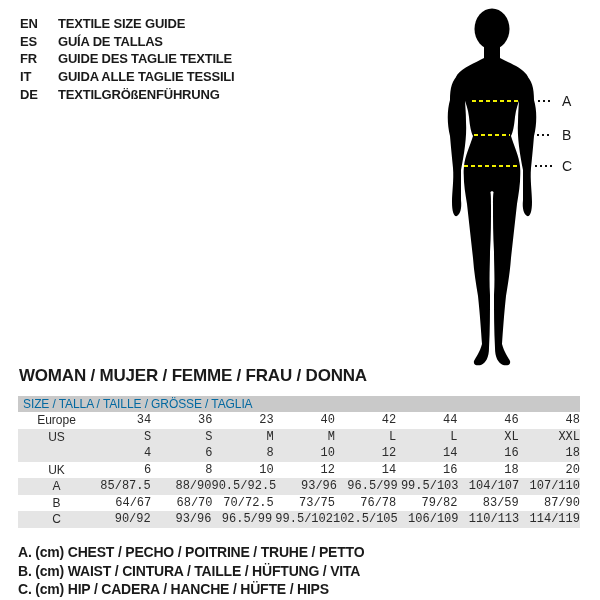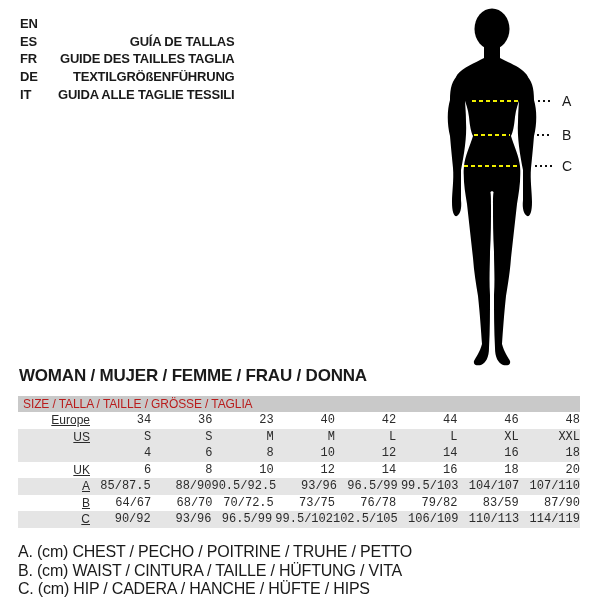--- a/index.html
+++ b/index.html
@@ -2,64 +2,65 @@
 <html><head>
 <meta charset="utf-8">
 <style>
   html,body{margin:0;padding:0;background:#fff;}
   .canvas{
     position:relative;width:600px;height:600px;background:#ffffff;overflow:hidden;
     font-family:"Liberation Sans","DejaVu Sans",sans-serif;color:#1a1a1a;
   }
   
   .lang-block{position:absolute;left:20px;top:15px;}
-  .lang-row{display:flex;height:17.6px;align-items:center;justify-content:space-between;}
+  .lang-row{display:flex;height:17.6px;align-items:center;}
   .lang-code{width:38px;font-weight:bold;font-size:13px;letter-spacing:-0.2px;}
   .lang-label{font-weight:bold;font-size:13px;letter-spacing:-0.2px;white-space:nowrap;}
   
   .figure-wrap{position:absolute;left:435px;top:0;width:165px;height:372px;}
   
   .gender-line{position:absolute;left:19px;top:366px;font-weight:bold;font-size:17px;letter-spacing:-0.2px;}
   
   .size-table{position:absolute;left:18px;top:396px;width:562px;font-size:12px;color:#2b2b2b;}
-  .thead{height:16px;line-height:16px;background:#c9c9c9;color:#b91c1c;padding-left:5px;letter-spacing:-0.1px;}
+  .thead{height:16px;line-height:16px;background:#c9c9c9;color:#0369a1;padding-left:5px;letter-spacing:-0.1px;}
   .trow{display:grid;grid-template-columns:72px repeat(8,1fr);height:16.5px;align-items:center;}
   .trow.shaded{background:#e5e5e5;}
-  .tlabel{padding-left:5px;text-align:right;text-decoration:underline;}
+  .tlabel{padding-left:5px;text-align:center;}
   .tcells{display:contents;}
   .tcell{text-align:right;font-family:Liberation Mono, monospace;}
   
   .legend-block{position:absolute;left:18px;top:543px;}
-  .legend-line{font-weight:normal;font-size:16px;line-height:18.6px;letter-spacing:-0.2px;white-space:nowrap;}
+  .legend-line{font-weight:bold;font-size:14px;line-height:18.6px;letter-spacing:-0.2px;white-space:nowrap;}
 </style>
 </head>
 <body>
 
 <div class="canvas">
 
   <div class="lang-block">
 
   <div class="lang-row">
         <span class="lang-code">EN</span>
+        <span class="lang-label">TEXTILE SIZE GUIDE</span>
       </div>
       <div class="lang-row">
         <span class="lang-code">ES</span>
         <span class="lang-label">GUÍA DE TALLAS</span>
       </div>
       <div class="lang-row">
         <span class="lang-code">FR</span>
-        <span class="lang-label">GUIDE DES TAILLES TAGLIA</span>
+        <span class="lang-label">GUIDE DES TAGLIE TEXTILE</span>
+      </div>
+      <div class="lang-row">
+        <span class="lang-code">IT</span>
+        <span class="lang-label">GUIDA ALLE TAGLIE TESSILI</span>
       </div>
       <div class="lang-row">
         <span class="lang-code">DE</span>
         <span class="lang-label">TEXTILGRÖßENFÜHRUNG</span>
-      </div>
-      <div class="lang-row">
-        <span class="lang-code">IT</span>
-        <span class="lang-label">GUIDA ALLE TAGLIE TESSILI</span>
       </div>
     </div>
 
   <div class="figure-wrap">
     <svg width="165" height="372" viewBox="0 0 165 372">
 
       <ellipse cx="57" cy="29" rx="17.5" ry="20.5" fill="#000"></ellipse>
 
       <rect x="49" y="40" width="16" height="22" fill="#000"></rect>
 

